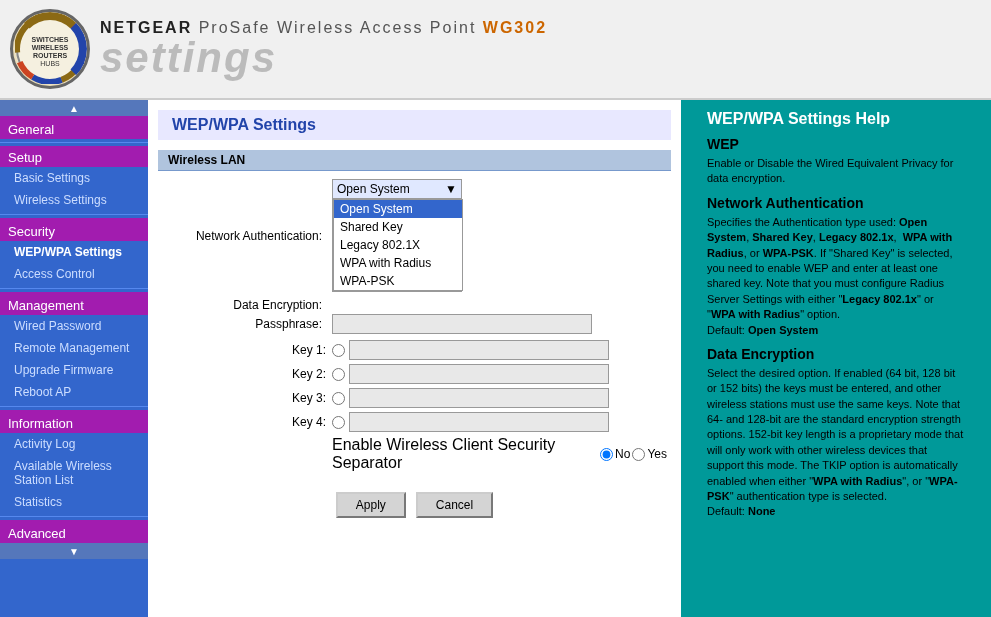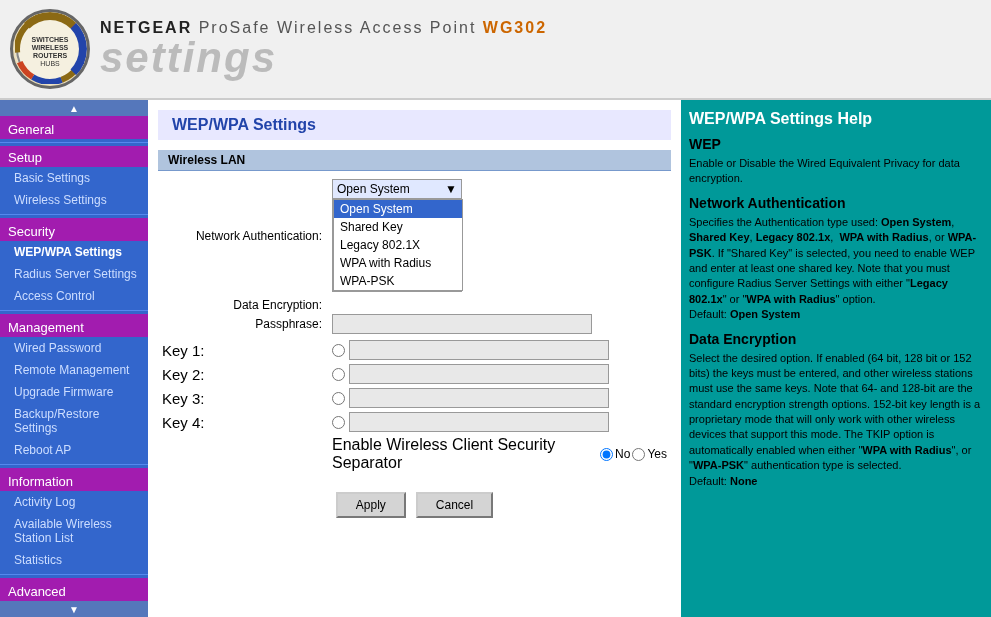--- a/index.html
+++ b/index.html
@@ -117,21 +117,21 @@
       flex: 1;
     }
     input[type="text"].form-input {
       width: 260px;
       height: 20px;
       border: 1px solid #999;
       font-size: 12px;
       background: #e8e8e8;
     }
     .key-row { display: flex; align-items: center; margin-bottom: 4px; }
-    .key-label { width: 170px; padding-right: 6px; font-size: 15px; flex-shrink: 0; }
+    .key-label { width: 170px; text-align: right; padding-right: 6px; font-size: 12px; flex-shrink: 0; }
     .key-radio { margin-right: 4px; }
     .key-input { width: 260px; height: 20px; border: 1px solid #999; font-size: 12px; background: #e8e8e8; }
 
     .dropdown-list {
       background: #fff;
       border: 1px solid #999;
       position: relative;
       width: 130px;
       font-size: 12px;
       z-index: 10;
@@ -170,21 +170,21 @@
       border: 2px outset #ccc;
       background: #d4d4d4;
       cursor: pointer;
     }
 
     
     #help-panel {
       width: 310px;
       background: #009999;
       color: #000;
-      padding: 10px 8px;
+      padding: 10px 26px;
       overflow-y: auto;
       flex-shrink: 0;
     }
     #help-panel h2 { font-size: 16px; color: #fff; font-weight: bold; margin-bottom: 8px; }
     .help-section-title { font-weight: bold; color: #000; margin: 8px 0 4px 0; font-size: 14px; }
     .help-text { font-size: 11px; color: #000; line-height: 1.4; }
     .help-text b { font-weight: bold; }
 
     
     #sidebar::-webkit-scrollbar { width: 14px; }
@@ -227,29 +227,27 @@
     <div class="sidebar-section-label">General</div>
     <div class="sidebar-divider"></div>
 
     <div class="sidebar-section-label" style="padding-top:4px;">Setup</div>
     <div class="sidebar-item">Basic Settings</div>
     <div class="sidebar-item">Wireless Settings</div>
 
     <div class="sidebar-divider"></div>
     <div class="sidebar-section-label">Security</div>
     <div class="sidebar-item active">WEP/WPA Settings</div>
-    <div class="sidebar-item">Radius Server Settings</div>
     <div class="sidebar-item">Access Control</div>
 
     <div class="sidebar-divider"></div>
     <div class="sidebar-section-label">Management</div>
     <div class="sidebar-item">Wired Password</div>
     <div class="sidebar-item">Remote Management</div>
     <div class="sidebar-item">Upgrade Firmware</div>
-    <div class="sidebar-item">Backup/Restore Settings</div>
     <div class="sidebar-item">Reboot AP</div>
 
     <div class="sidebar-divider"></div>
     <div class="sidebar-section-label">Information</div>
     <div class="sidebar-item">Activity Log</div>
     <div class="sidebar-item">Available Wireless Station List</div>
     <div class="sidebar-item">Statistics</div>
 
     <div class="sidebar-divider"></div>
     <div class="sidebar-section-label">Advanced</div>

